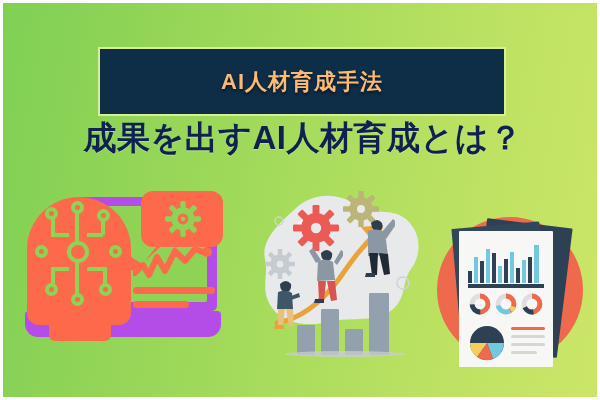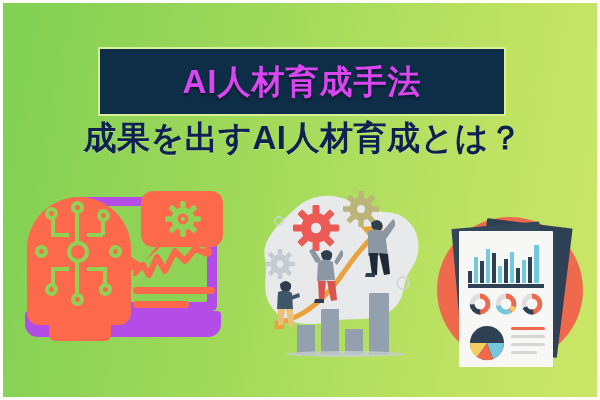--- a/index.html
+++ b/index.html
@@ -17,21 +17,21 @@
 
   
   #title-box{
     position:absolute;left:95px;top:44px;width:408px;height:69px;
     background:#0e2d47;
     border:2px solid #d8ef9a;
     box-sizing:border-box;
     display:flex;align-items:center;justify-content:center;
   }
   #title-text{
-    color:#d946ef;font-size:33px;font-weight:bold;letter-spacing:1px;
+    color:#fdba74;font-size:22px;font-weight:bold;letter-spacing:1px;
     text-shadow:0 2px 3px rgba(0,0,0,.45);
     white-space:nowrap;line-height:1;
   }
   #subtitle{
     position:absolute;left:0;top:118px;width:600px;text-align:center;
     color:#0e2151;font-size:33px;font-weight:bold;letter-spacing:0.5px;
     white-space:nowrap;line-height:1;
     text-shadow:0 1px 0 rgba(255,255,255,.25);
   }
 

